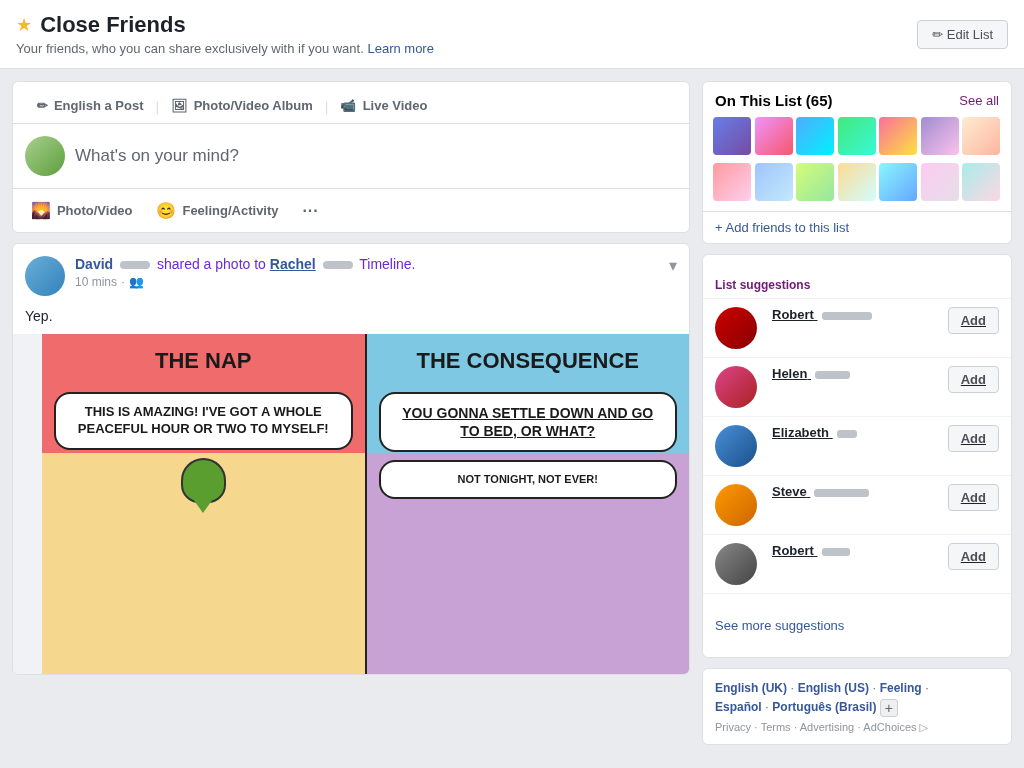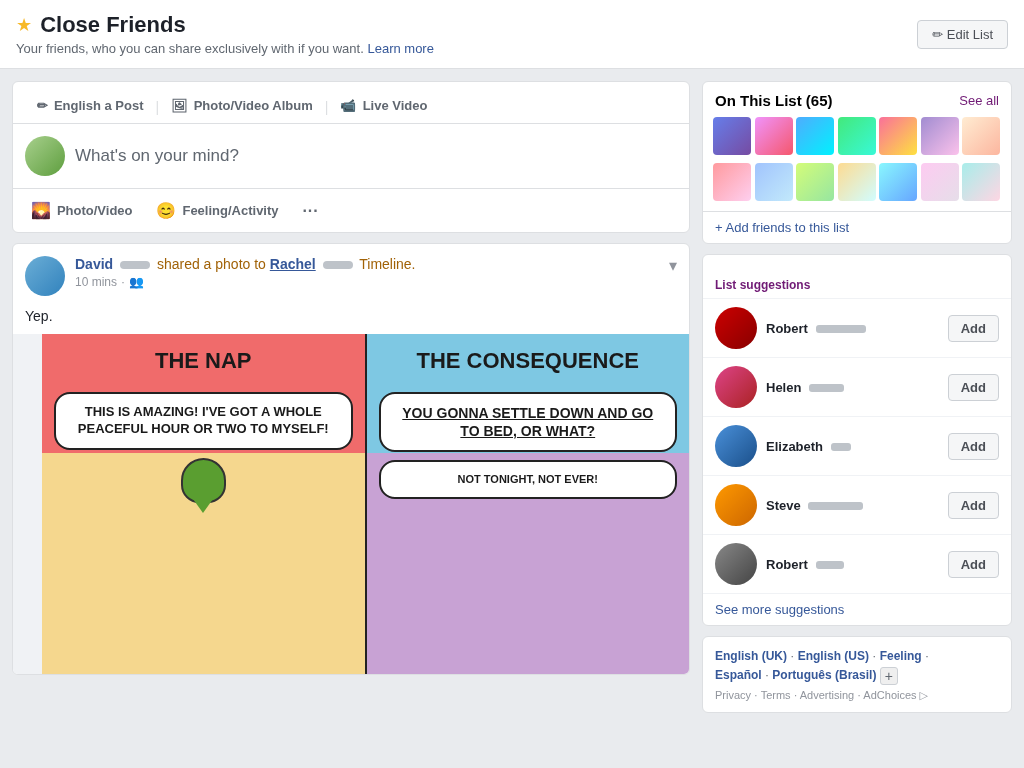--- a/index.html
+++ b/index.html
@@ -180,21 +180,21 @@
       flex-shrink: 0;
       overflow: hidden;
     }
     .post-meta-name {
       color: #365899;
       font-weight: bold;
       font-size: 14px;
       text-decoration: none;
     }
     .post-meta-text {
-      color: #a16207;
+      color: #6d28d9;
       font-size: 14px;
     }
     .post-meta-secondary {
       color: #365899;
       font-weight: bold;
     }
     .post-meta-dots {
       display: inline-block;
       background: #bec3c9;
       width: 30px;
@@ -361,24 +361,25 @@
 
     
     .suggestions-header {
       padding: 23px 12px 6px;
       font-size: 12px;
       font-weight: bold;
       color: #701a75;
     }
     .suggestion-item {
       display: flex;
-      align-items: center;
+      align-items: flex-start;
       padding: 8px 12px;
-      gap: 9px;
+      gap: 15px;
       border-top: 1px solid #f0f2f5;
+      text-decoration: underline;
     }
     .suggestion-avatar {
       width: 42px;
       height: 42px;
       border-radius: 50%;
       flex-shrink: 0;
       overflow: hidden;
     }
     .suggestion-name {
       flex: 1;
@@ -402,21 +403,21 @@
       padding: 5px 12px;
       border-radius: 4px;
       cursor: pointer;
       font-size: 13px;
       font-weight: 600;
       flex-shrink: 0;
     }
 
     .see-more-link {
       display: block;
-      padding: 8px 12px;
+      padding: 24px 12px;
       color: #365899;
       font-size: 13px;
       text-align: left;
       cursor: pointer;
       text-decoration: none;
       border-top: 1px solid #f0f2f5;
     }
 
     
     .footer-card {

